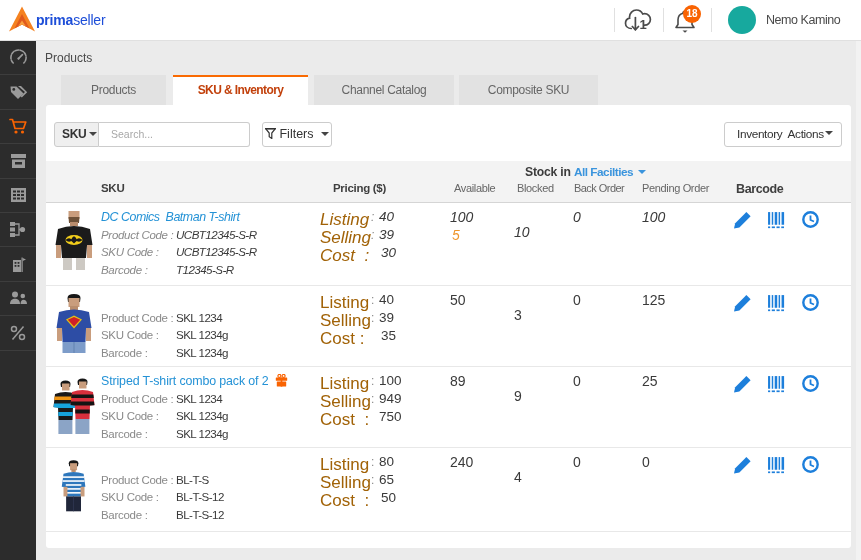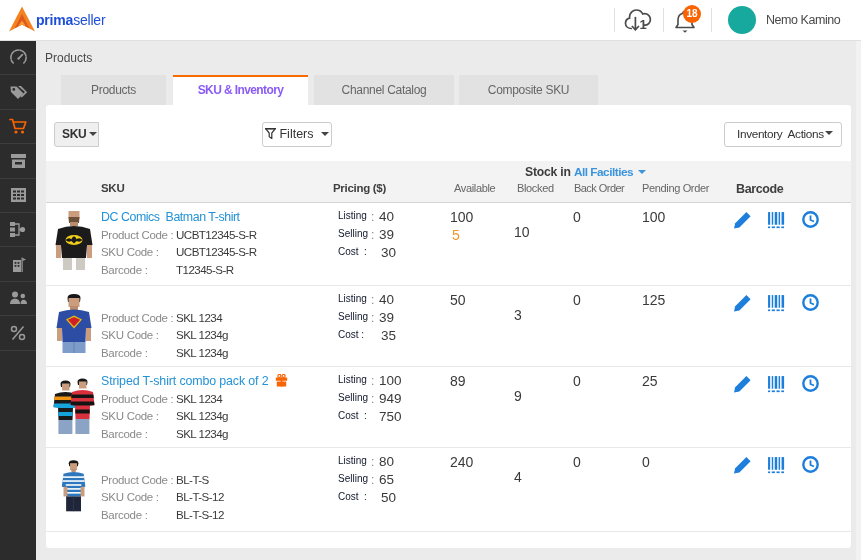--- a/index.html
+++ b/index.html
@@ -20,21 +20,21 @@
 
 
 #sidebar { position:absolute; left:0; top:41px; width:36px; height:519px; background:#2c2c2c; z-index:4; }
 .scell { width:36px; height:34.4px; border-bottom:1px solid #3d3d3d; display:flex; align-items:center; justify-content:center; }
 .scell svg { display:block; }
 
 
 #crumb { position:absolute; left:45px; top:51px; font-size:12px; color:#4a4a4a; }
 
 .tab { position:absolute; top:75px; height:30px; background:#e2e2e2; color:#666; font-size:12px; letter-spacing:-0.3px; text-align:center; line-height:30px; }
-#tab2 { background:#fff; color:#8b5cf6; font-weight:700; font-size:12px; letter-spacing:-0.6px; border-top:2.5px solid #f96a02; line-height:27px; }
+#tab2 { background:#fff; color:#c2410c; font-weight:700; font-size:12px; letter-spacing:-0.6px; border-top:2.5px solid #f96a02; line-height:27px; }
 
 #card { position:absolute; left:46px; top:105px; width:805px; height:443px; background:#fff; border-radius:3px; }
 
 
 #skugroup { position:absolute; left:8px; top:17px; height:25px; }
 #skubtn { position:absolute; left:8px; top:17px; width:45px; height:25px; background:#efefef; border:1px solid #ccc; border-radius:3px 0 0 3px; font-size:12px; letter-spacing:-0.3px; font-weight:700; color:#333; line-height:23px; padding-left:7px; white-space:nowrap; }
 #skubtn .car { margin-left:3px; }
 #searchbox { position:absolute; left:53px; top:17px; width:151px; height:25px; background:#fff; border:1px solid #ccc; border-left:none; border-radius:0 3px 3px 0; font-size:10.5px; color:#a8a8a8; line-height:23px; padding-left:12px; }
 #filtersbtn { position:absolute; left:216px; top:17px; width:70px; height:25px; background:#fff; border:1px solid #ccc; border-radius:3px; font-size:12.5px; color:#333; line-height:23px; text-align:center; }
 #invbtn { position:absolute; left:678px; top:17px; width:118px; height:25px; background:#fff; border:1px solid #ccc; border-radius:3px; font-size:11.8px; letter-spacing:-0.35px; color:#333; line-height:23px; text-align:left; padding-left:12px; }
@@ -47,21 +47,21 @@
 #allfac { color:#3a94dd; font-weight:700; font-size:11.8px; letter-spacing:-0.5px; }
 #allfac .car { border-top-color:#3a94dd; margin-left:2px; }
 .h2 { position:absolute; top:21px; font-size:11px; letter-spacing:-0.35px; }
 
 
 .row { position:absolute; left:0; width:805px; border-bottom:1px solid #e8e8e8; }
 .thumb { position:absolute; left:6px; top:8px; width:44px; height:59px; }
 .ptitle { position:absolute; left:55px; top:7px; font-size:12.4px; color:#2492d6; letter-spacing:-0.45px; white-space:nowrap; }
 .lab { position:absolute; left:55px; font-size:11.5px; color:#8a8a8a; letter-spacing:-0.3px; }
 .val { position:absolute; left:130px; font-size:11.6px; color:#3a3a3a; letter-spacing:-0.55px; }
-.plab { position:absolute; left:292px; font-size:10px; color:#0f172a; }
+.plab { position:absolute; left:274px; font-size:17px; color:#a16207; }
 .pcol { position:absolute; font-size:12px; color:#8a8a8a; }
 .pval { position:absolute; left:333px; font-size:13.5px; color:#3a3a3a; }
 .num { position:absolute; font-size:14px; color:#3a3a3a; top:6px; }
 .n1 { left:404px; } .n2 { left:468px;margin-top:15px; } .n3 { left:527px; } .n4 { left:596px; }
 .ic { position:absolute; top:8px; }
 </style>
 </head>
 <body>
 
 <div id="header">
@@ -184,38 +184,39 @@
 <div id="crumb">Products</div>
 
 <div class="tab" id="tab1" style="left:61px; width:105px;">Products</div>
 <div class="tab" id="tab2" style="left:173px; width:135px;">SKU &amp; Inventory</div>
 <div class="tab" id="tab3" style="left:314px; width:140px;">Channel Catalog</div>
 <div class="tab" id="tab4" style="left:459px; width:139px;">Composite SKU</div>
 
 <div id="card">
   <div id="skugroup"></div>
   <div id="skubtn">SKU<span class="car"></span></div>
+  <div id="searchbox">Search...</div>
   <div id="filtersbtn"><svg width="11" height="11" viewBox="0 0 11 11" style="vertical-align:-1px">
         <path d="M0.5 0.5 L10.5 0.5 L6.8 5 L6.8 10.5 L4.2 8.8 L4.2 5 Z" fill="none" stroke="#333" stroke-width="1.2"></path>
         <path d="M0.5 0.8 L10.5 0.8" stroke="#333" stroke-width="1.6"></path>
       </svg> Filters <span class="car"></span></div>
   <div id="invbtn">Inventory&nbsp; Actions<span class="car" style="position:absolute; right:8px; top:10px;"></span></div>
 
   <div id="thead">
     <div id="stockin">Stock in <span id="allfac">All Facilties <span class="car"></span></span></div>
     <div class="h2 b" style="left:55px; font-size:11.5px; letter-spacing:-0.3px;">SKU</div>
     <div class="h2 b" style="left:287px; font-size:11.5px; letter-spacing:-0.3px;">Pricing ($)</div>
     <div class="h2" style="left:408px;">Available</div>
     <div class="h2" style="left:471px;">Blocked</div>
     <div class="h2" style="left:528px; letter-spacing:-0.55px;">Back Order</div>
     <div class="h2" style="left:596px;">Pending Order</div>
     <div class="h2 b" style="left:690px; font-size:12.5px; letter-spacing:-0.4px;">Barcode</div>
   </div>
 
-  <div class="row" style="top:98px; height:83px;">
+  <div class="row" style="top:98px; height:83px;font-style:italic;">
     <svg class="thumb" viewBox="0 0 44 59">
       <rect x="16.5" y="0" width="11" height="8" fill="#c99d7d"></rect>
       <path d="M16.5 6 L27.5 6 L27 12 L17 12 Z" fill="#6d5138"></path>
       <rect x="18" y="11" width="8" height="4" fill="#b98d6d"></rect>
       <path d="M6 18 Q22 12 38 18 L40.5 34 L35 34.5 L34 47 L10 47 L9 34.5 L3.5 34 Z" fill="#1b1b1b"></path>
       <rect x="4" y="34" width="5" height="13" fill="#c99d7d"></rect>
       <rect x="35" y="34" width="5" height="13" fill="#c99d7d"></rect>
       <ellipse cx="22" cy="29" rx="8.5" ry="5" fill="#f2ce1b"></ellipse>
       <path d="M13.5 29 Q16.5 26.2 19.3 28.2 Q20.5 25.8 22 25.3 Q23.5 25.8 24.7 28.2 Q27.5 26.2 30.5 29 Q27.5 31.8 24.7 29.9 L22 32.4 L19.3 29.9 Q16.5 31.8 13.5 29 Z" fill="#1b1b1b"></path>
       <rect x="11" y="47" width="9" height="12" fill="#cdc9c3"></rect>

